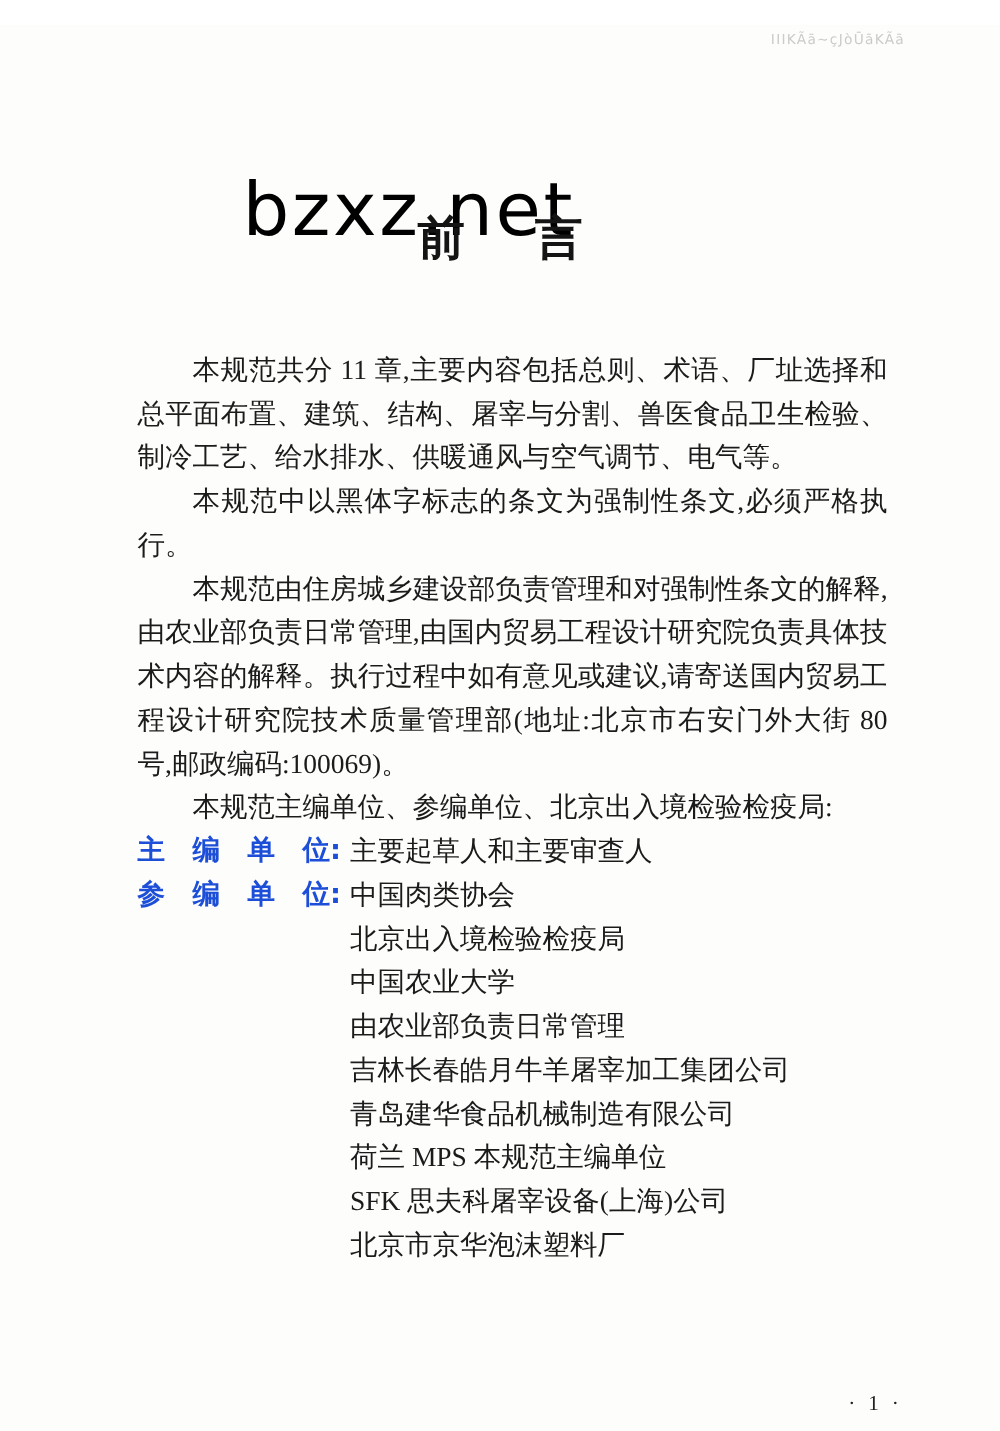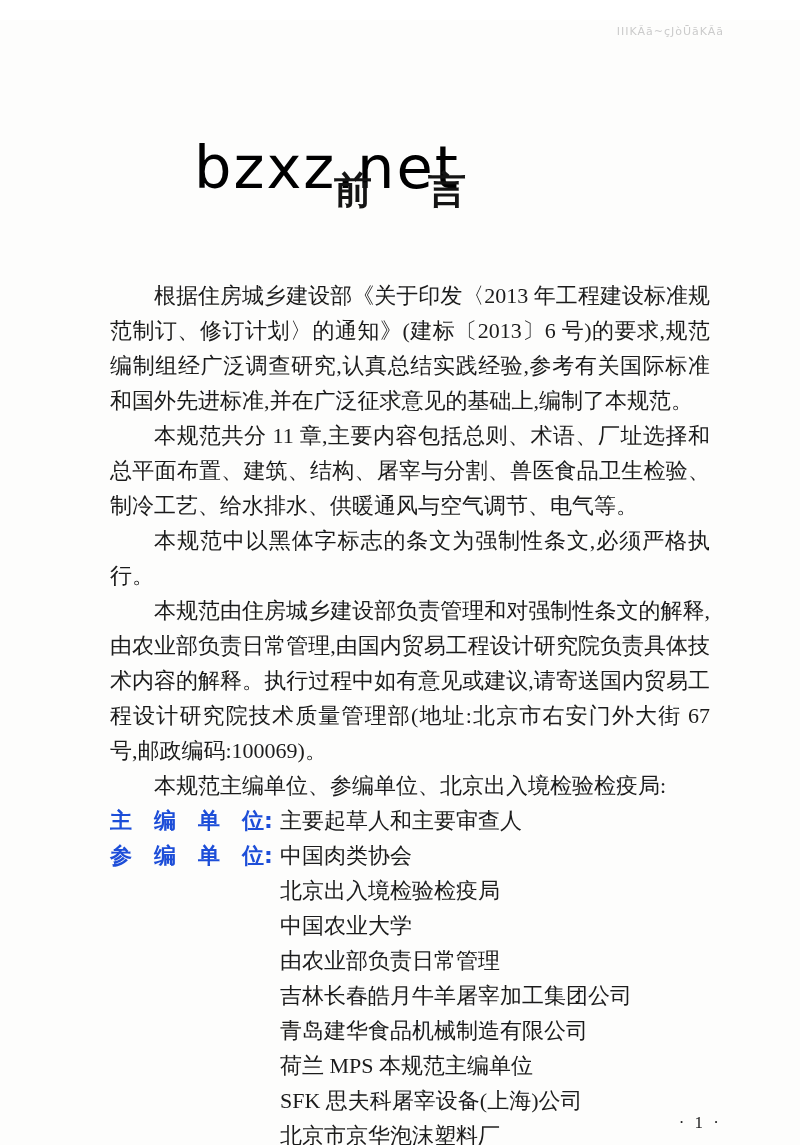--- a/index.html
+++ b/index.html
@@ -62,27 +62,26 @@
 
   <div class="watermark">bzxz.net</div>
 
   <div class="title">
     <span>前</span>
     <span>言</span>
   </div>
 
   <div class="body">
 
-    <p>根据住房城乡建设部《关于印发〈2013 年工程建设标准规范制订、修订计划〉的通知》(建标〔2013〕6 号)的要求,规范编制组经广泛调查研究,认真总结实践经验,参考有关国际标准和国外先进标准,并在广泛征求意见的基础上,编制了本规范。</p>
 
     <p>本规范共分 11 章,主要内容包括总则、术语、厂址选择和总平面布置、建筑、结构、屠宰与分割、兽医食品卫生检验、制冷工艺、给水排水、供暖通风与空气调节、电气等。</p>
 
     <p>本规范中以黑体字标志的条文为强制性条文,必须严格执行。</p>
 
-    <p>本规范由住房城乡建设部负责管理和对强制性条文的解释,由农业部负责日常管理,由国内贸易工程设计研究院负责具体技术内容的解释。执行过程中如有意见或建议,请寄送国内贸易工程设计研究院技术质量管理部(地址:北京市右安门外大街 67 号,邮政编码:100069)。</p>
+    <p>本规范由住房城乡建设部负责管理和对强制性条文的解释,由农业部负责日常管理,由国内贸易工程设计研究院负责具体技术内容的解释。执行过程中如有意见或建议,请寄送国内贸易工程设计研究院技术质量管理部(地址:北京市右安门外大街 80 号,邮政编码:100069)。</p>
 
     <p>本规范主编单位、参编单位、北京出入境检验检疫局:</p>
 
     <div class="unit-row">
       <span class="unit-label">主　编　单　位:</span>
       <span class="unit-value">主要起草人和主要审查人</span>
     </div>
 
     <div class="unit-row">
       <span class="unit-label">参　编　单　位:</span>

